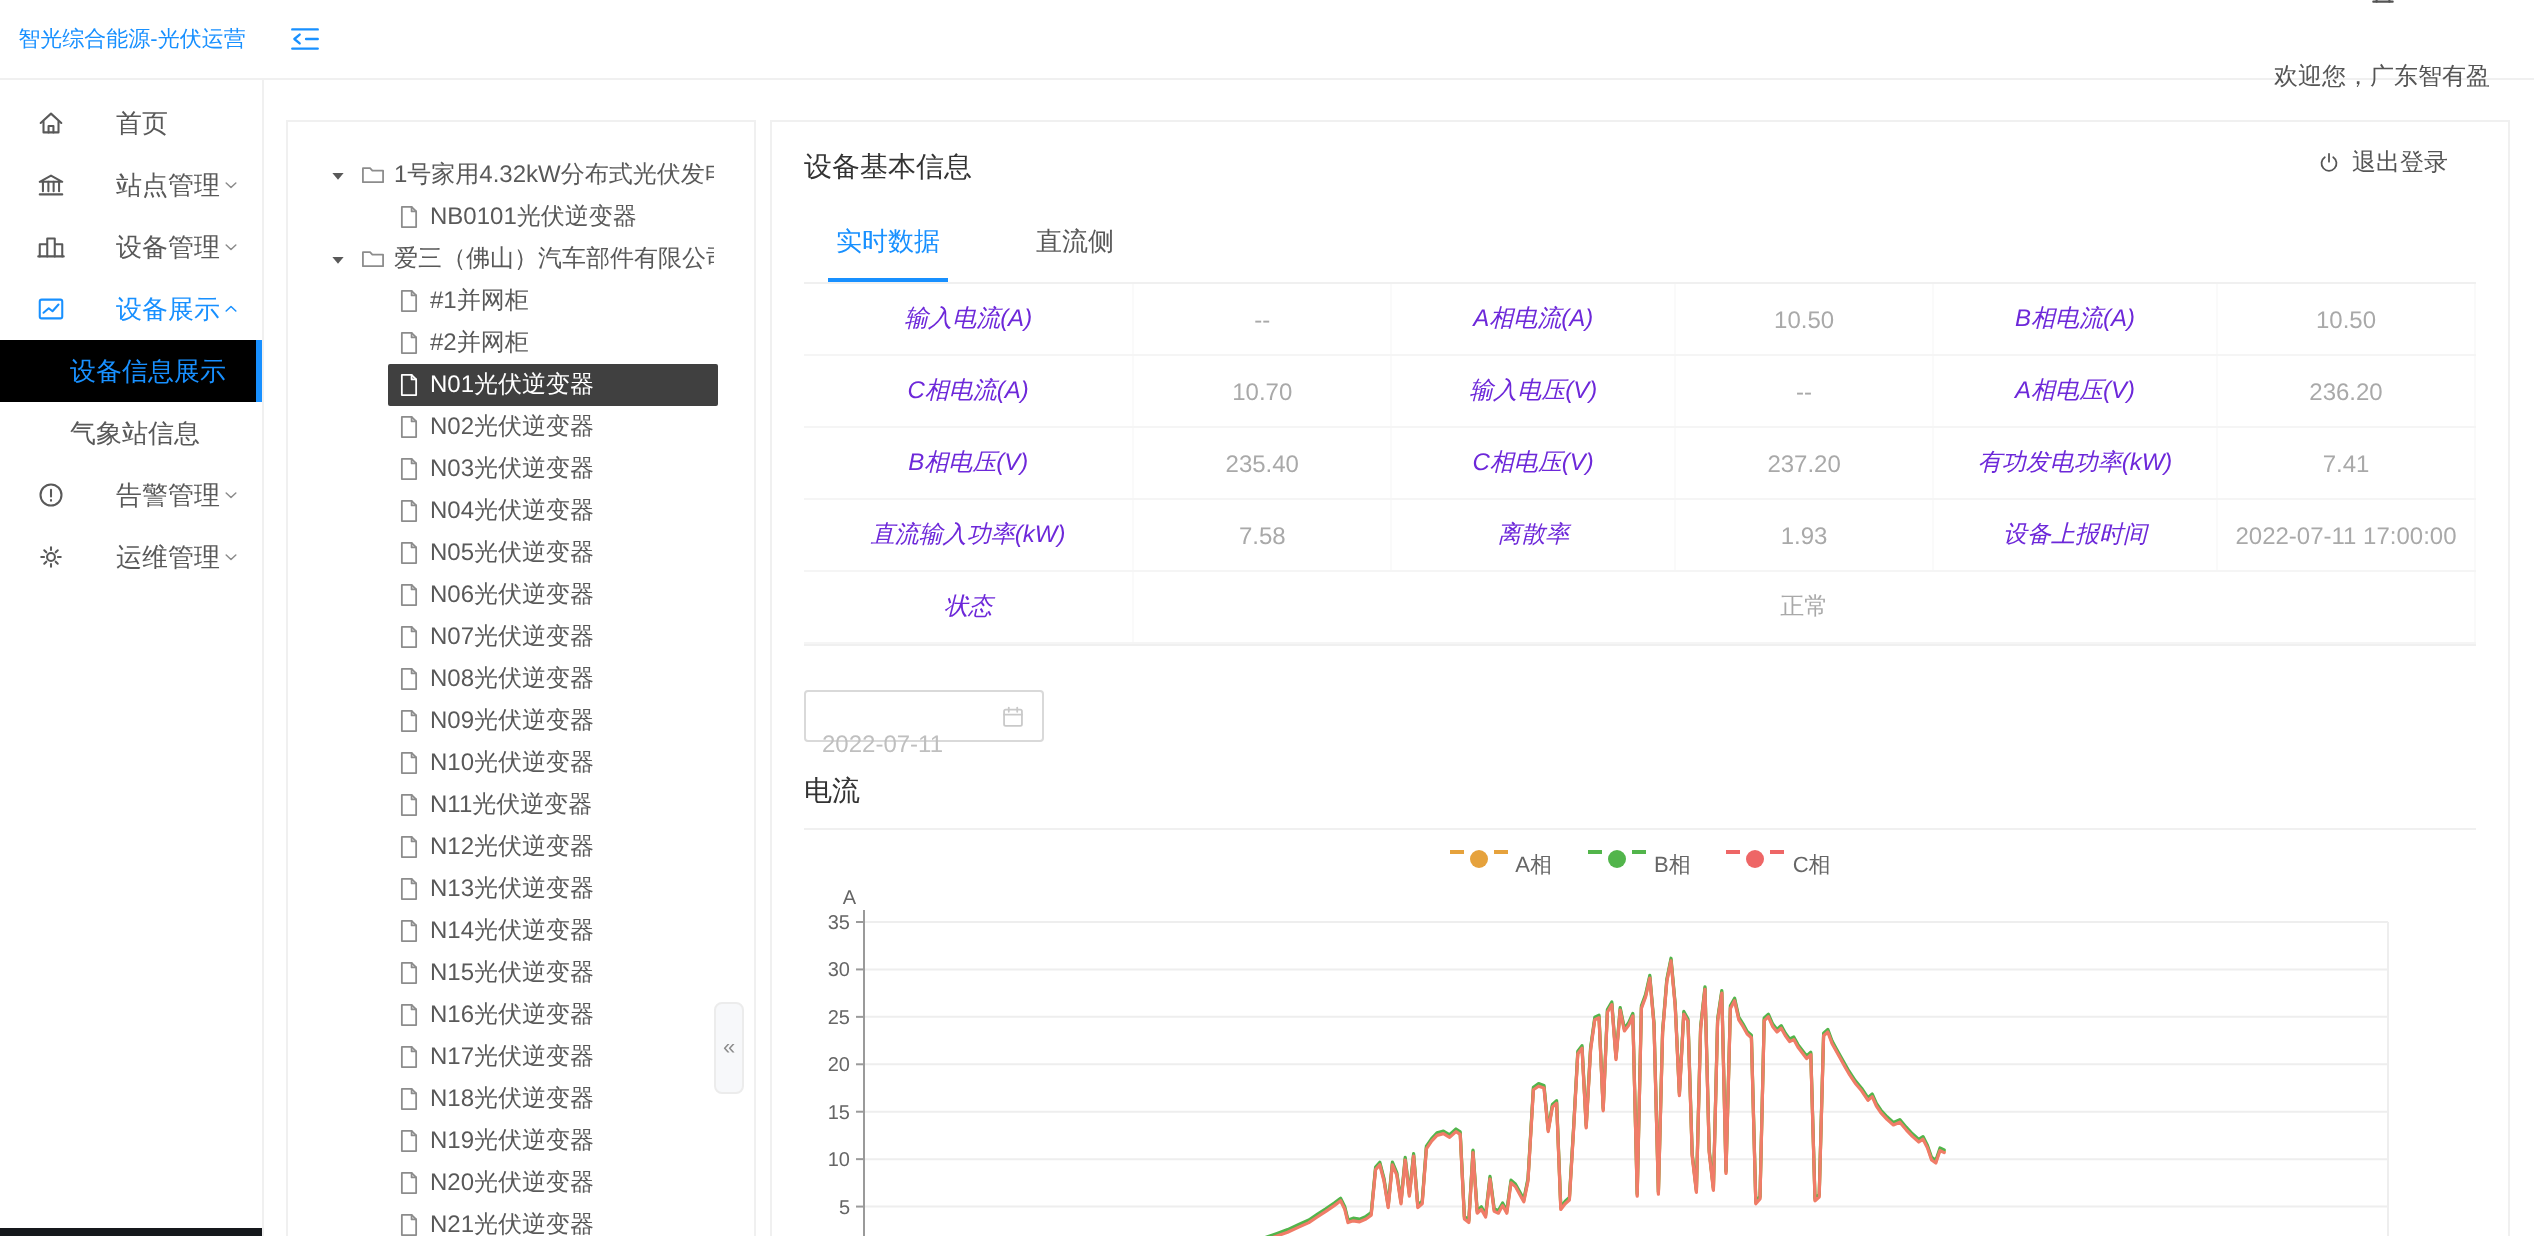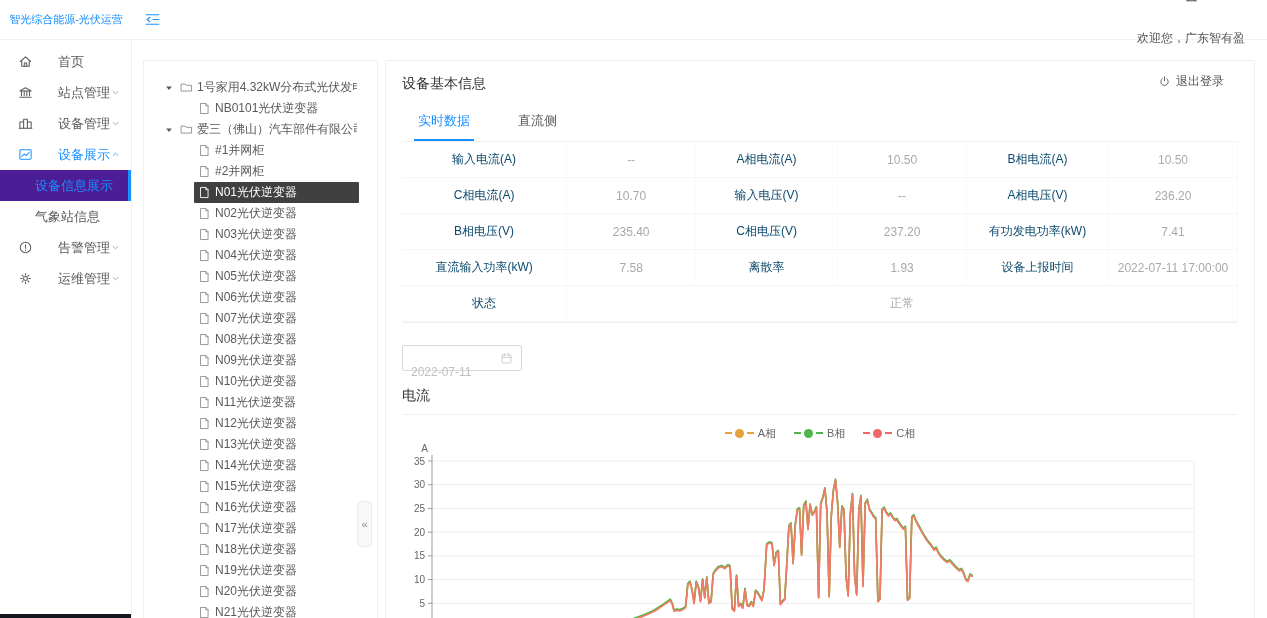--- a/index.html
+++ b/index.html
@@ -21,21 +21,21 @@
   .sidebar { position:absolute; left:0; top:40px; width:132px; height:578px; background:#fff;
     border-right:1px solid #f0f0f0; padding-top:6px; }
   .menu-item { height:31px; display:flex; align-items:center; padding:0 10px 0 18px;
     font-size:13px; color:#595959; cursor:pointer; }
   .menu-item .mi-label { margin-left:25px; flex:1; white-space:nowrap; }
   .menu-item .chev { color:#8c8c8c; display:flex; }
   .menu-item.active { color:#1890ff; }
   .menu-item.active .chev { color:#1890ff; }
   .submenu-item { height:31px; display:flex; align-items:center; padding-left:35px;
     font-size:13px; color:#595959; cursor:pointer; position:relative; }
-  .submenu-item.selected { background:#4c1d95; color:#1890ff; }
+  .submenu-item.selected { background:#000000; color:#1890ff; }
   .submenu-item.selected::after { content:""; position:absolute; right:0; top:0; bottom:0;
     width:3px; background:#1890ff; }
   .dark-strip { position:absolute; left:0; bottom:0; width:131px; height:4px; background:#15181c; }
 
   
   .tree-panel { position:absolute; left:143px; top:60px; width:235px; height:558px;
     background:#fff; border:1px solid #f0f0f0; border-bottom:none; padding-top:16px;
     overflow:hidden; }
   .tree-row { height:21px; display:flex; align-items:center; font-size:12px; color:#595959;
     white-space:nowrap; cursor:pointer; }
@@ -60,34 +60,34 @@
   .tabs { display:flex; border-bottom:1px solid #f0f0f0; padding-left:12px; }
   .tab { font-size:13px; padding:9px 4px; margin-right:40px; cursor:pointer; color:#595959;
     border-bottom:2px solid transparent; }
   .tab.active { color:#1890ff; border-bottom-color:#1890ff; }
 
   .info-table { border-bottom:1px solid #f0f0f0; }
   .it-row { display:grid; grid-template-columns:1.28fr 1fr 1.1fr 1fr 1.1fr 1fr;
     border-bottom:1px solid #f5f5f5; }
   .it-cell { height:35px; display:flex; align-items:center; justify-content:center;
     font-size:12px; border-right:1px solid #fafafa; overflow:hidden; white-space:nowrap; }
-  .it-cell.lbl { color:#0c4a6e; }
+  .it-cell.lbl { color:#6d28d9;font-style:italic; }
   .it-cell.val { color:#a9a9a9; }
   .it-row.status .it-cell.wide { grid-column:2 / 7; }
 
   .date-picker { margin-top:22px; width:120px; height:26px; border:1px solid #d9d9d9;
     border-radius:2px; display:flex; align-items:center; padding:0 8px; gap:6px; cursor:pointer; }
   .date-picker .dp-val { flex:1; font-size:12px; color:#bfbfbf;margin-top:28px; }
   .date-picker .dp-ico { color:#c9c9c9; display:flex; }
 
   .section-title { margin-top:16px; font-size:14px; color:#333; padding-bottom:9px;
     border-bottom:1px solid #f0f0f0; }
 
   .legend-row { display:flex; justify-content:center; gap:18px; margin-top:10px; height:16px; }
-  .legend-item { display:flex; align-items:center; gap:4px; font-size:11px; color:#666; cursor:pointer; }
+  .legend-item { display:flex; align-items:flex-start; gap:4px; font-size:11px; color:#666; cursor:pointer; }
   .legend-item .lg-line { width:7px; height:2px; }
   .legend-item .lg-dot { width:9px; height:9px; border-radius:50%; margin:0 -1px; }
 
   svg text { font-family:"Liberation Sans","DejaVu Sans",sans-serif; }
 </style>
 </head>
 <body>
 
 <div class="topbar">
   <div class="logo">智光综合能源-光伏运营</div>

